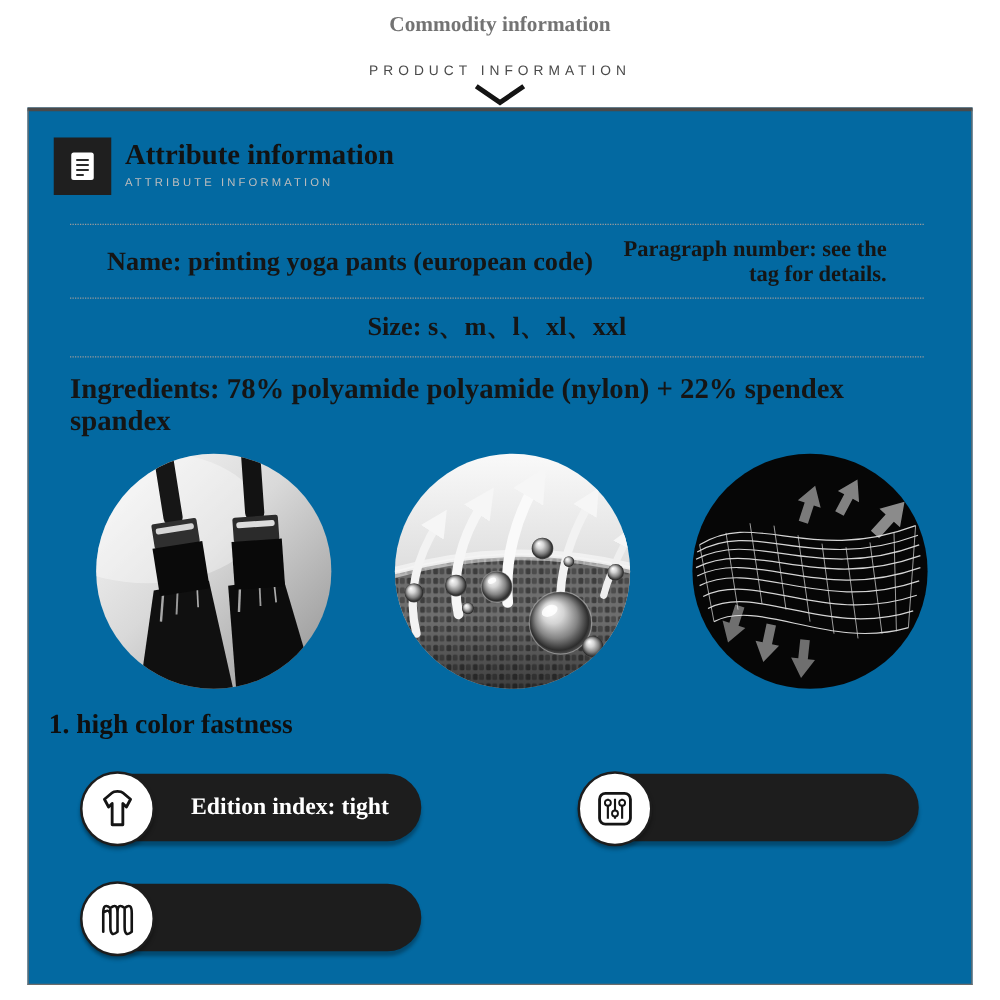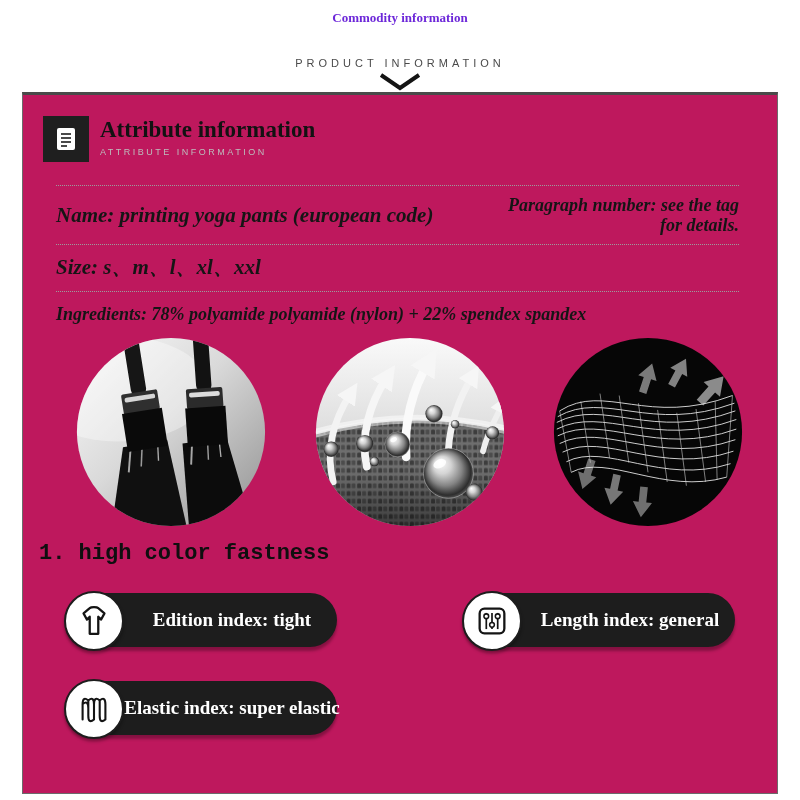--- a/index.html
+++ b/index.html
@@ -3,67 +3,67 @@
 <meta charset="utf-8">
 <style>
   html,body{margin:0;padding:0;}
   body{
     width:800px;height:800px;background:#ffffff;overflow:hidden;
     font-family:"Liberation Serif", serif;color:#111;
   }
   
   .top-header{width:100%;text-align:center;}
   .top-title{
-    padding-top:10px;font-size:13px;font-weight:bold;color:#6d28d9;
+    padding-top:10px;font-size:17px;font-weight:bold;color:#737373;
   }
   .top-subtitle{
-    margin-top:31px;font-family:"Liberation Sans", sans-serif;
+    margin-top:21px;font-family:"Liberation Sans", sans-serif;
     font-size:11px;letter-spacing:4px;color:#4a4a4a;
   }
   .chevron-wrap{margin-top:3px;line-height:0;}
   
   .panel{
     margin:0 22px;height:702px;box-sizing:border-box;
     border:1px solid #6b6b6b;border-top:3px solid #4a4a4a;
-    background:#be185d;
+    background:#0369a1;
   }
   .panel-header{display:flex;align-items:flex-start;padding:21px 0 0 20px;}
   .icon-square{
     width:46px;height:46px;background:#1f1f1f;flex:0 0 auto;
     display:flex;align-items:center;justify-content:center;
   }
   .panel-header-text{margin-left:11px;padding-top:1px;}
   .panel-title{font-size:23px;font-weight:bold;color:#121212;line-height:26px;}
   .panel-subtitle{
     margin-top:4px;font-family:"Liberation Sans", sans-serif;
     font-size:9px;letter-spacing:2.5px;color:#bdbdbd;
   }
   
   .attr-table{margin:23px 38px 0 33px;}
-  .attr-row{display:flex;justify-content:space-between;align-items:center;font-style:italic;}
+  .attr-row{display:flex;justify-content:center;align-items:center;}
   .row-1{border-top:1px dotted #9c9c9c;border-bottom:1px dotted #9c9c9c;padding:9px 0;}
   .row-2{border-bottom:1px dotted #9c9c9c;padding:8px 0 10px;}
   .row-3{padding:12px 0 4px;}
   .cell{font-weight:bold;color:#151515;}
   .cell-name{font-size:21px;}
   .cell-paragraph{font-size:18px;width:235px;text-align:right;line-height:20px;}
   .cell-size,.cell-color{font-size:21px;}
-  .cell-ingredients{font-size:18px;}
+  .cell-ingredients{font-size:23px;}
   
   .features{
     display:flex;justify-content:space-between;
     padding:7px 33px 0 52px;
   }
   .feature-circle{width:192px;height:192px;line-height:0;}
   
   .captions{
     display:flex;justify-content:space-between;align-items:baseline;
     padding:13px 14px 0 16px;
   }
-  .caption{font-size:22px;font-weight:bold;color:#0f0f0f;white-space:nowrap;font-family:Liberation Mono, monospace;}
+  .caption{font-size:22px;font-weight:bold;color:#0f0f0f;white-space:nowrap;}
   
   .badges{
     display:grid;grid-template-columns:272px 272px;
     justify-content:space-between;row-gap:34px;
     padding:27px 42px 0 42px;
   }
   .badge{
     position:relative;height:54px;background:#1d1d1d;border-radius:30px;
     display:flex;align-items:center;justify-content:center;
     padding-left:62px;box-sizing:border-box;
@@ -294,27 +294,25 @@
         <svg width="38" height="38" viewBox="0 0 40 40">
           <rect x="7" y="7" width="26" height="26" rx="5" fill="none" stroke="#141414" stroke-width="2.4"></rect>
           <line x1="14" y1="11.5" x2="14" y2="28.5" stroke="#141414" stroke-width="1.8"></line>
           <line x1="20" y1="11.5" x2="20" y2="28.5" stroke="#141414" stroke-width="1.8"></line>
           <line x1="26" y1="11.5" x2="26" y2="28.5" stroke="#141414" stroke-width="1.8"></line>
           <circle cx="14" cy="15" r="2.5" fill="#ffffff" stroke="#141414" stroke-width="1.6"></circle>
           <circle cx="20" cy="24" r="2.5" fill="#ffffff" stroke="#141414" stroke-width="1.6"></circle>
           <circle cx="26" cy="15" r="2.5" fill="#ffffff" stroke="#141414" stroke-width="1.6"></circle>
         </svg>
       </div>
-      <span class="badge-label">Length index: general</span>
     </div>
 
 
     <div class="badge">
       <div class="badge-circle">
         <svg width="38" height="38" viewBox="0 0 40 40">
           <path d="M8,31 L8,15 Q8,6 14,11 L14,27 Q14,36 20,31 L20,15 Q20,6 26,11 L26,27 Q26,36 32,31 L32,15 Q32,6 26,11 M14,11 Q20,6 20,15 M8,15 Q14,10 14,19" fill="none" stroke="#141414" stroke-width="2.2" stroke-linejoin="round" stroke-linecap="round"></path>
         </svg>
       </div>
-      <span class="badge-label">Elastic index: super elastic</span>
     </div>
   </div>
 
 </div>
 
 </body></html>

